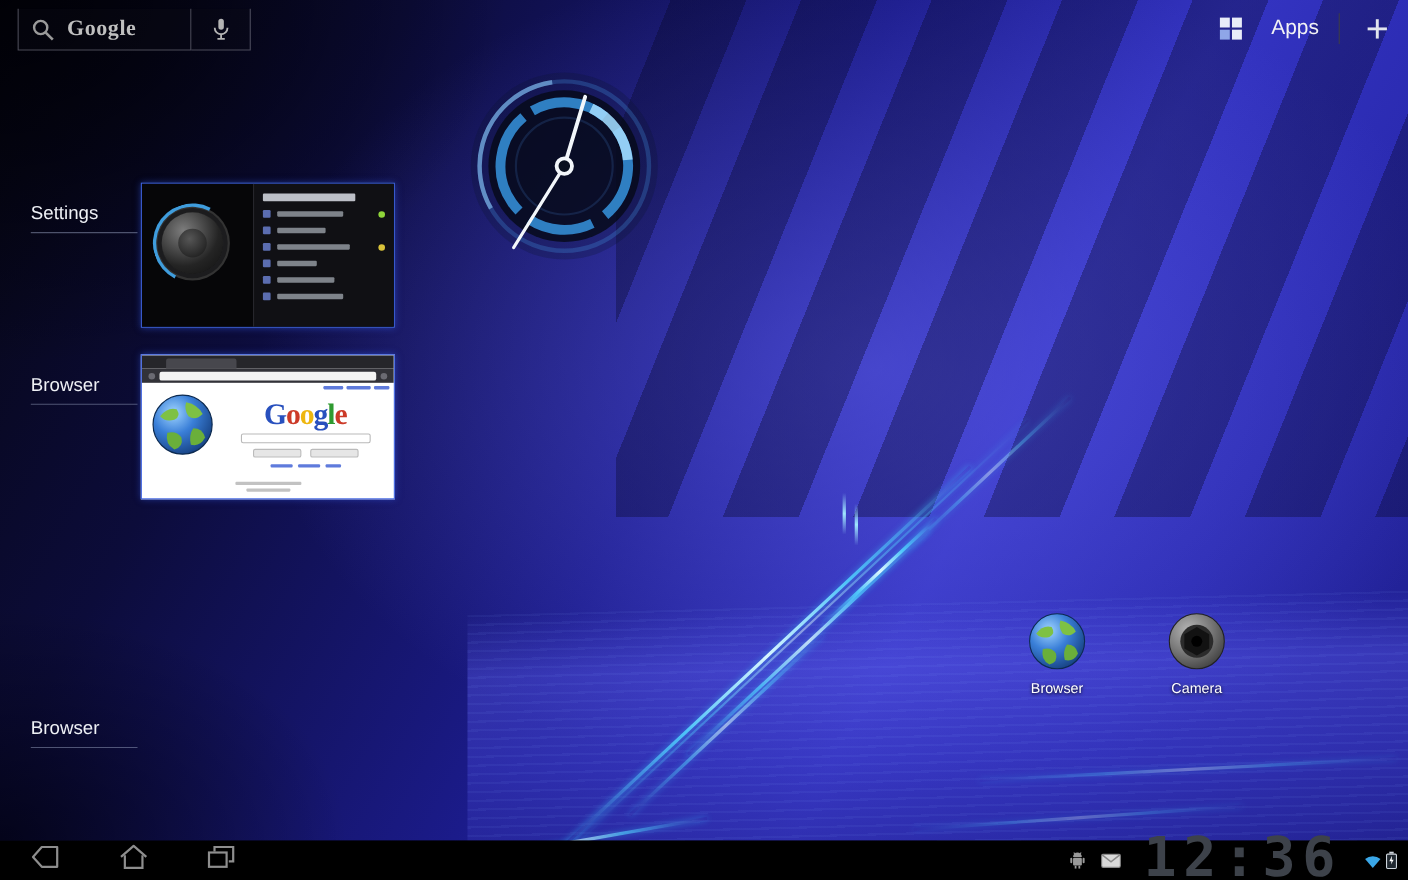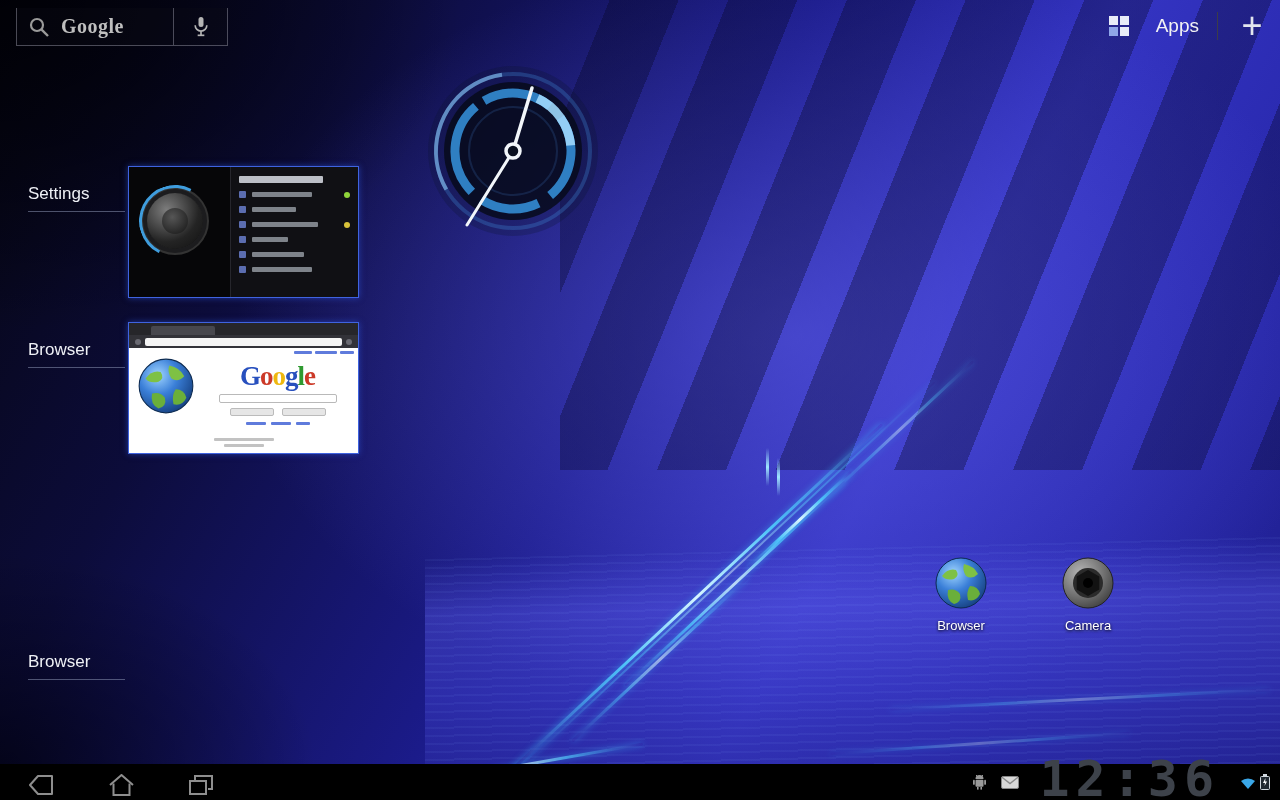--- a/index.html
+++ b/index.html
@@ -150,21 +150,21 @@
     color:#fff;font-weight:bold;font-size:13px;text-shadow:0 1px 2px #000}
 
   
   .shortcut{position:absolute;width:70px;display:flex;flex-direction:column;align-items:center;gap:8px;z-index:5}
   .sc-browser{left:926px;top:556px}
   .sc-camera{left:1053px;top:556px}
   .sc-label{font-size:13px;color:#fff;text-shadow:0 1px 3px #000}
 
   
   .system-bar{position:absolute;left:0;right:0;bottom:0;height:36px;background:#000;z-index:10;
-    display:flex;align-items:flex-end;justify-content:space-between;padding:0 8px}
+    display:flex;align-items:flex-start;justify-content:space-between;padding:0 8px}
   .nav-buttons{display:flex;gap:34px;padding-left:10px}
   .nav-btn{width:46px;height:30px;display:flex;align-items:center;justify-content:center;opacity:.92}
   .status-cluster{display:flex;align-items:center;gap:14px;padding-right:2px}
   .big-clock{font-family:"DejaVu Sans Mono",monospace;font-weight:bold;font-size:50px;line-height:36px;
     color:#3d424a;letter-spacing:6px;margin:0 6px;transform:translateY(-3px)}
   .right-icons{display:flex;align-items:flex-end;gap:4px}
 </style>
 </head>
 <body>
 

